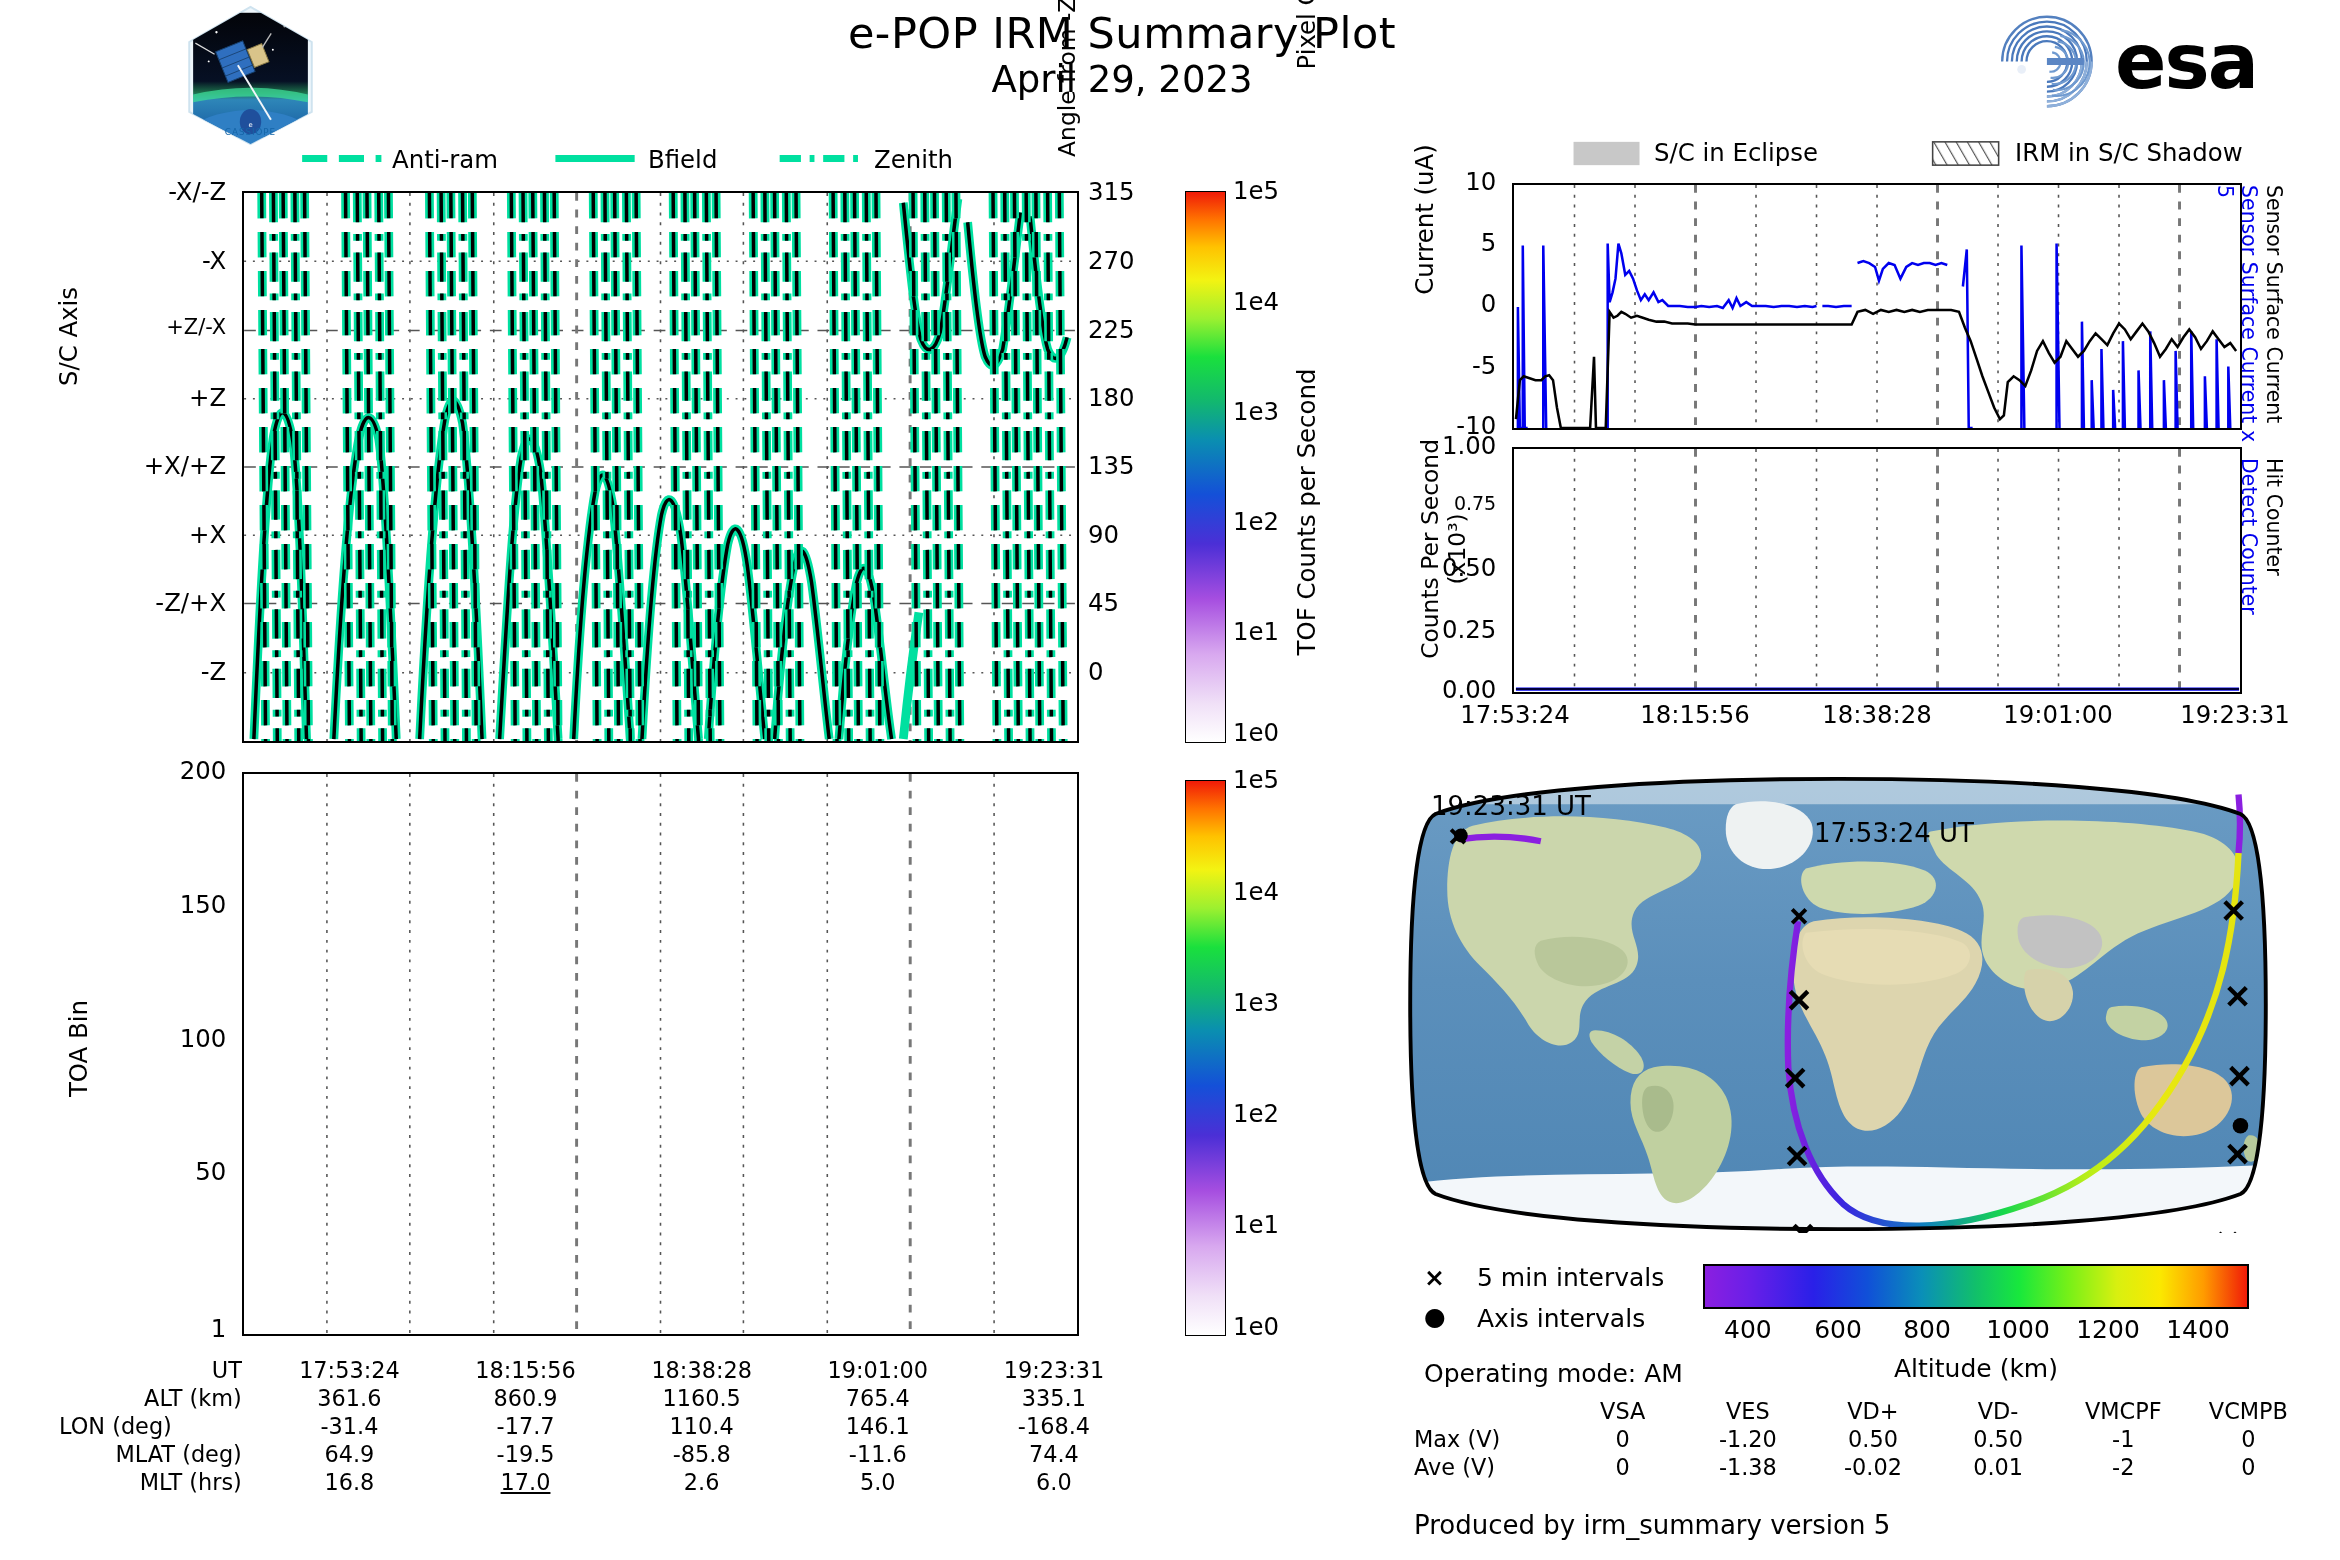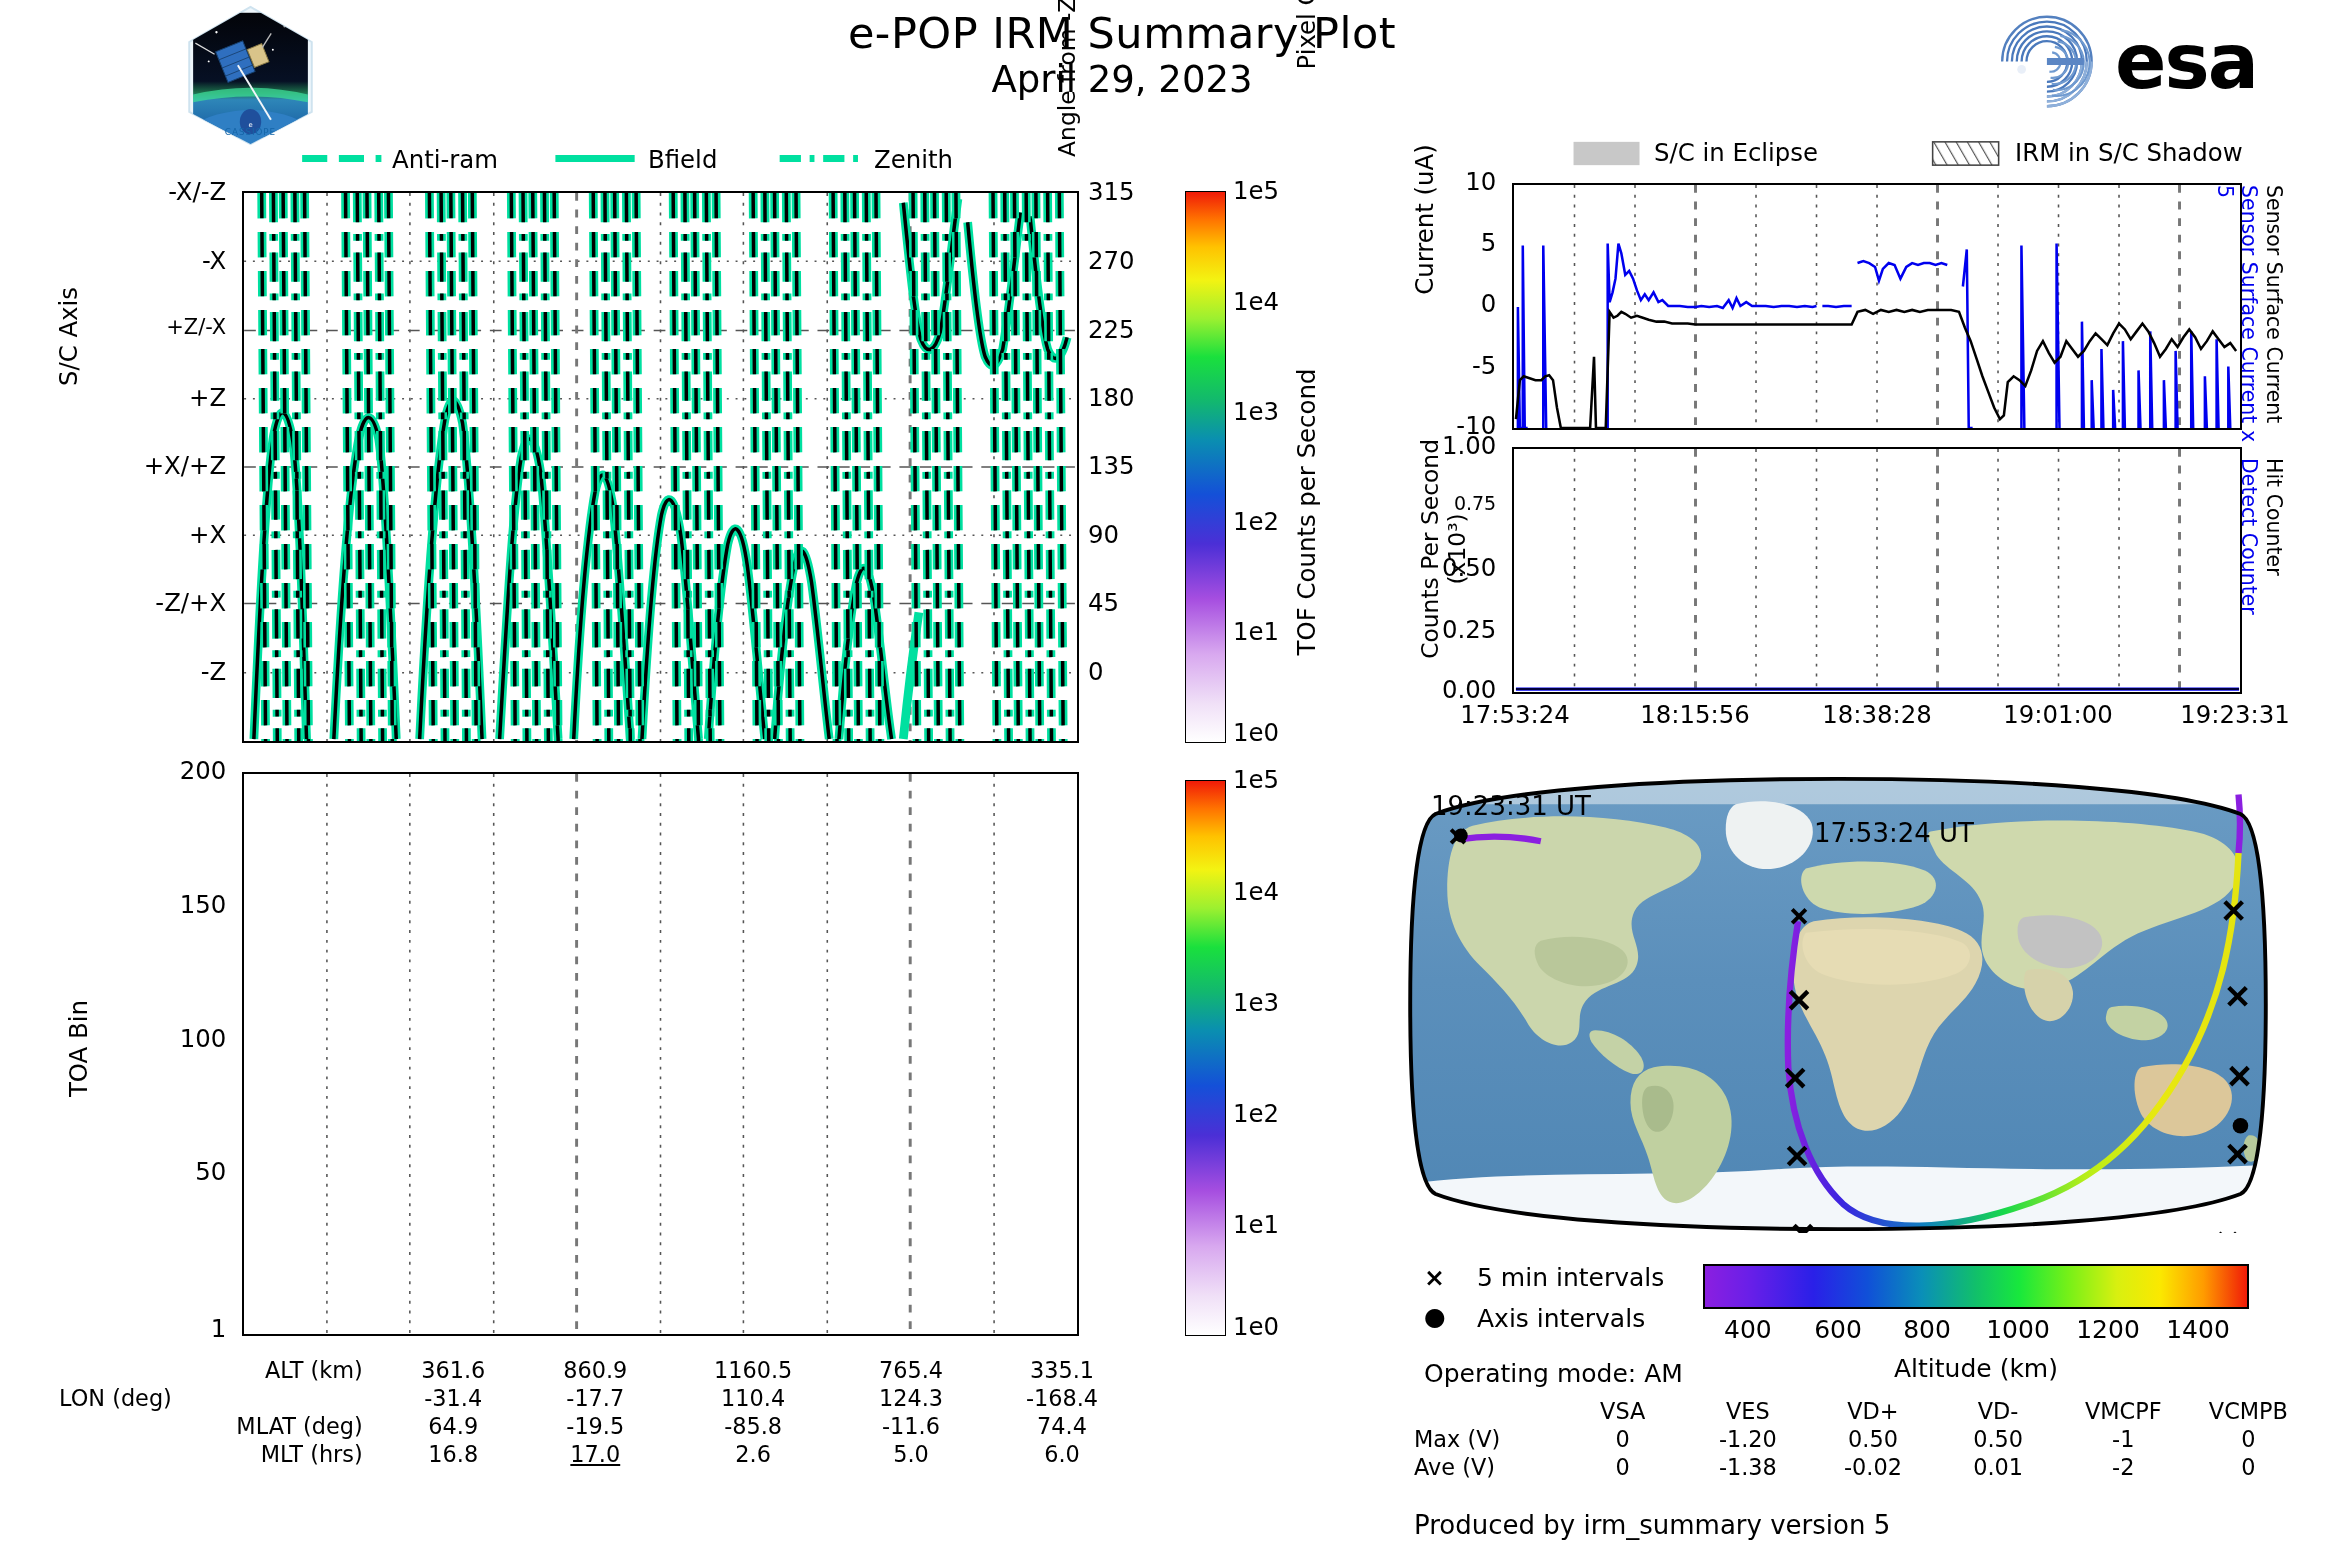--- a/index.html
+++ b/index.html
@@ -365,33 +365,41 @@
   <div class="abs" style="left:0;top:319px;font-size:24.4px;">1e2</div>
   <div class="abs" style="left:0;top:430px;font-size:24.4px;">1e1</div>
   <div class="abs" style="left:0;top:532px;font-size:24.4px;">1e0</div>
 </div>
 <div class="abs" style="left:1292px;top:785px;width:546px;text-align:center;font-size:24.4px;transform:rotate(-90deg);transform-origin:0 0;">TOF Counts per Second</div>
 
 <div class="abs" style="left:59px;top:1356px;width:1083px;">
   <table class="numtab" style="width:1083px;">
     <tbody>
       <tr>
+        <td style="width:185px;text-align:right;padding-right:19.5px;">UT</td>
+        <td style="width:179px;text-align:center;">17:53:24</td>
+        <td style="width:179px;text-align:center;">18:15:56</td>
+        <td style="width:179px;text-align:center;">18:38:28</td>
+        <td style="width:179px;text-align:center;">19:01:00</td>
+        <td style="width:179px;text-align:center;">19:23:31</td>
+      </tr>
+      <tr>
         <td style="text-align:right;padding-right:19.5px;">ALT (km)</td>
         <td style="text-align:center;">361.6</td>
         <td style="text-align:center;">860.9</td>
         <td style="text-align:center;">1160.5</td>
         <td style="text-align:center;">765.4</td>
         <td style="text-align:center;">335.1</td>
       </tr>
       <tr>
         <td style="text-align:left;padding-right:19.5px;">LON (deg)</td>
         <td style="text-align:center;">-31.4</td>
         <td style="text-align:center;">-17.7</td>
         <td style="text-align:center;">110.4</td>
-        <td style="text-align:center;">124.3</td>
+        <td style="text-align:center;">146.1</td>
         <td style="text-align:center;">-168.4</td>
       </tr>
       <tr>
         <td style="text-align:right;padding-right:19.5px;">MLAT (deg)</td>
         <td style="text-align:center;">64.9</td>
         <td style="text-align:center;">-19.5</td>
         <td style="text-align:center;">-85.8</td>
         <td style="text-align:center;">-11.6</td>
         <td style="text-align:center;">74.4</td>
       </tr>

